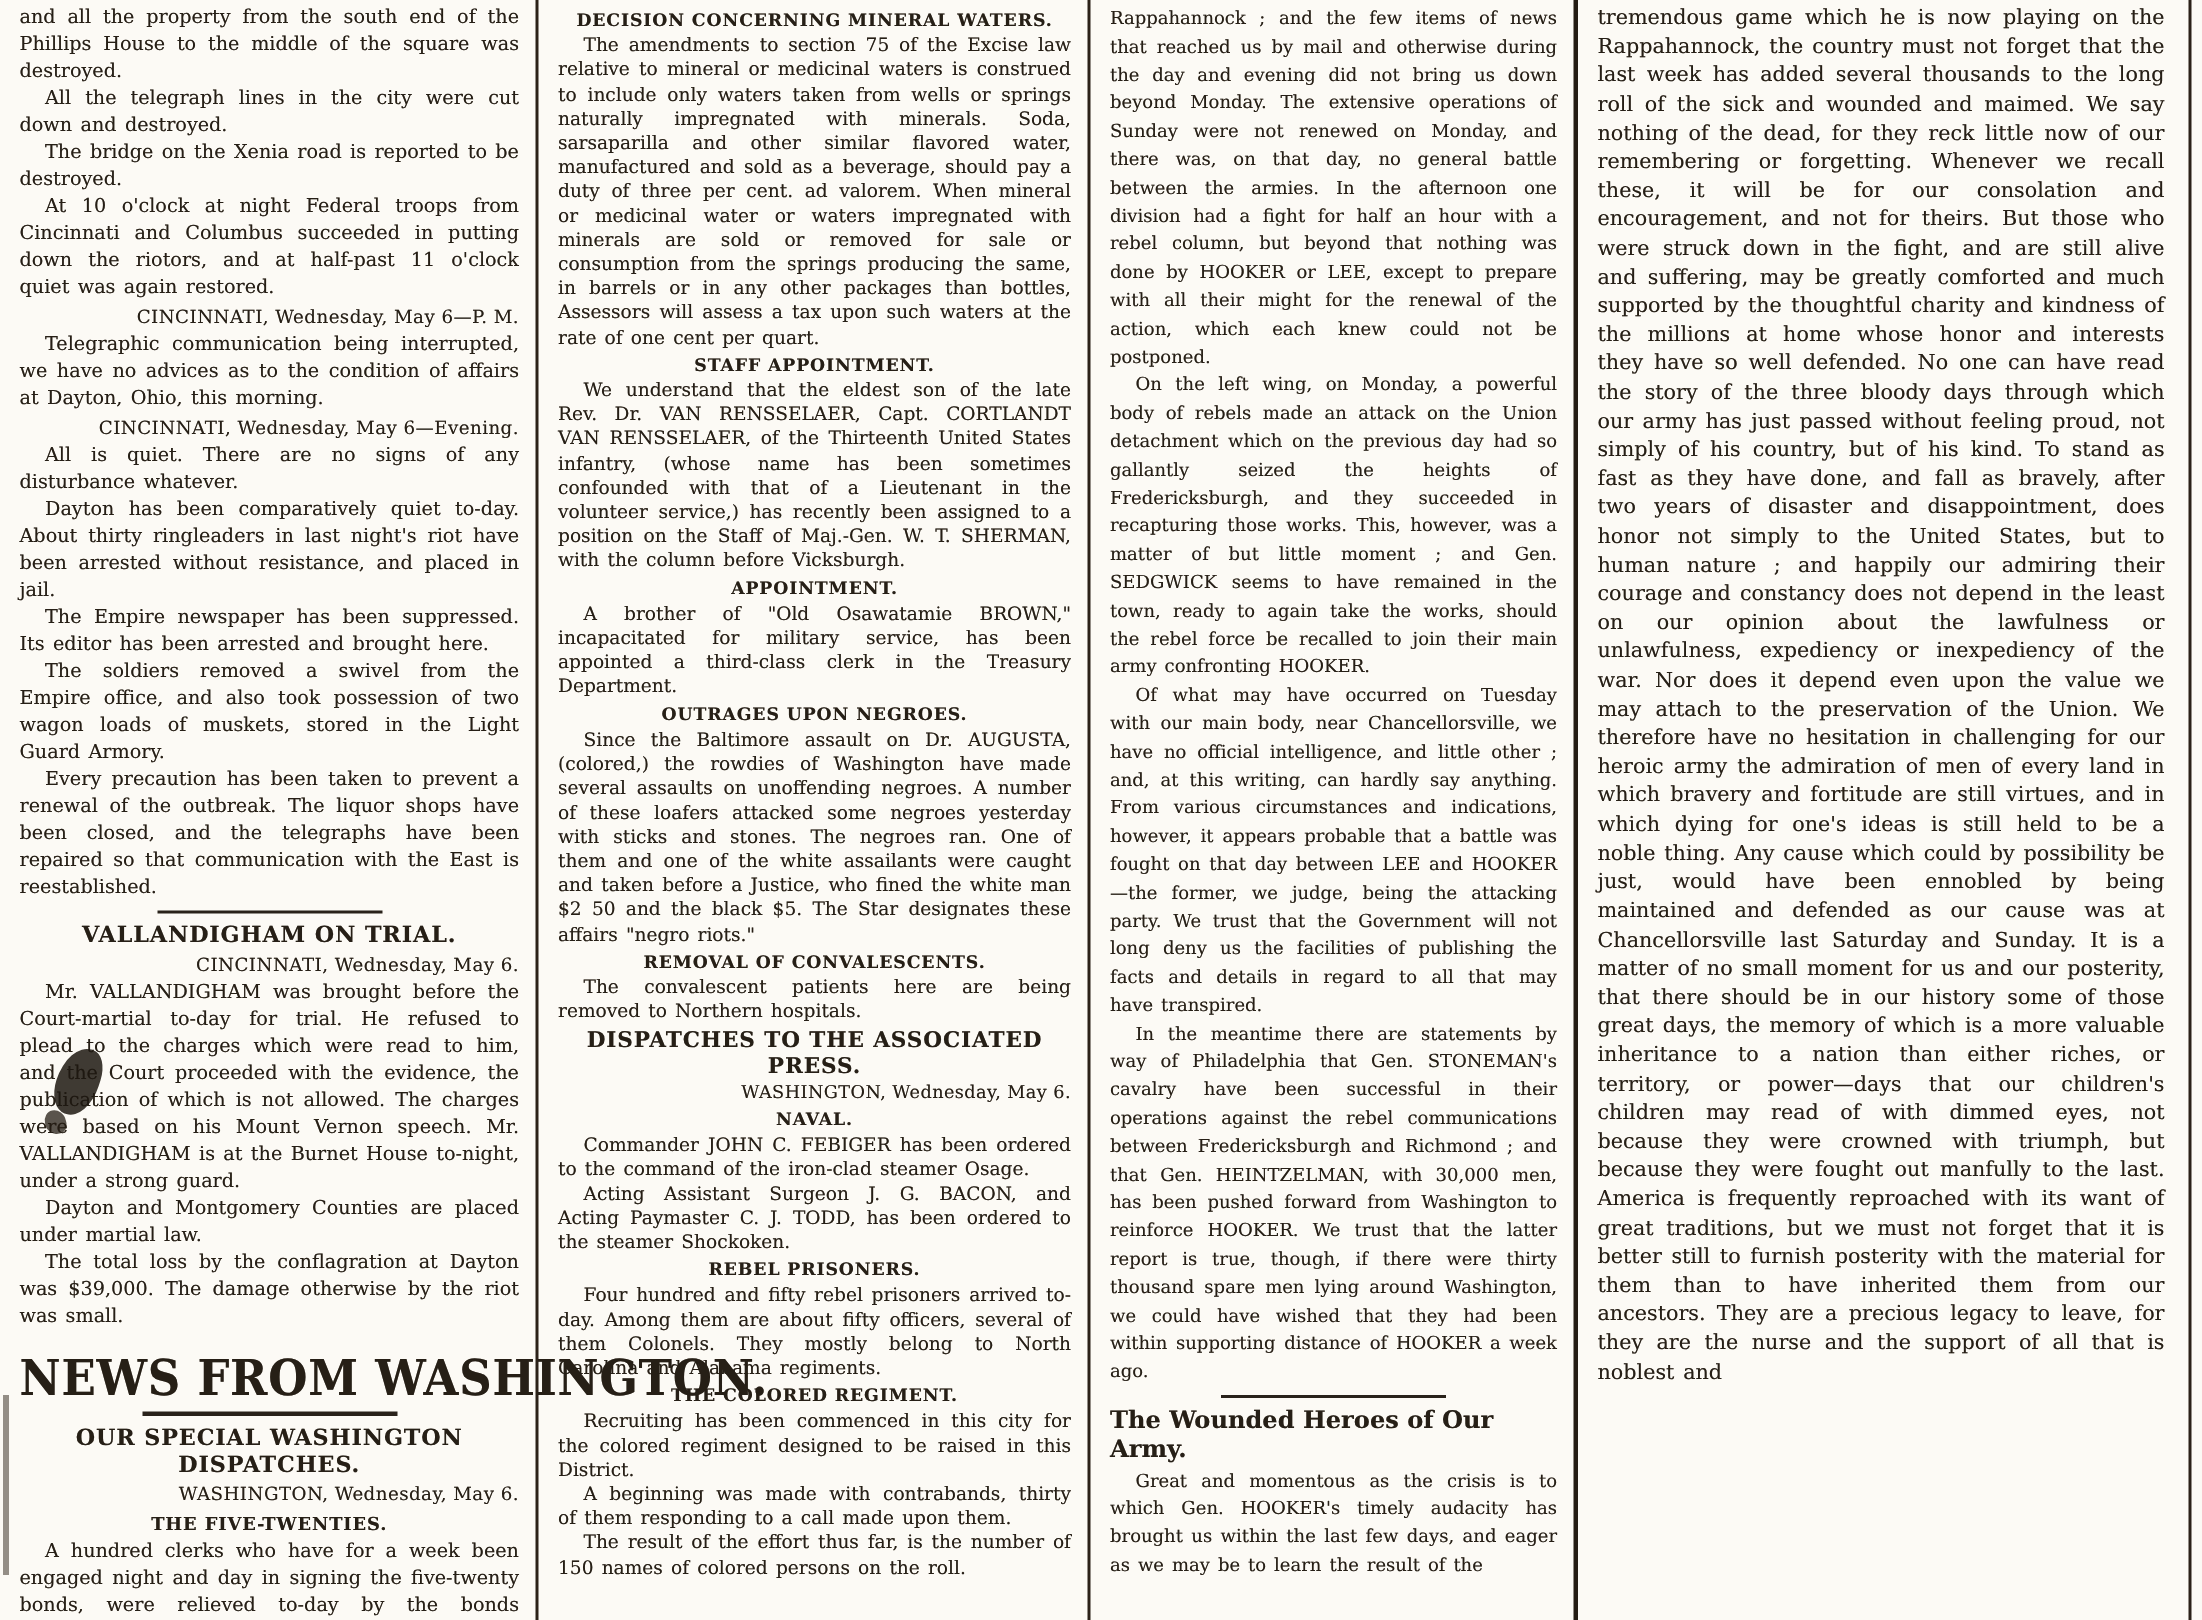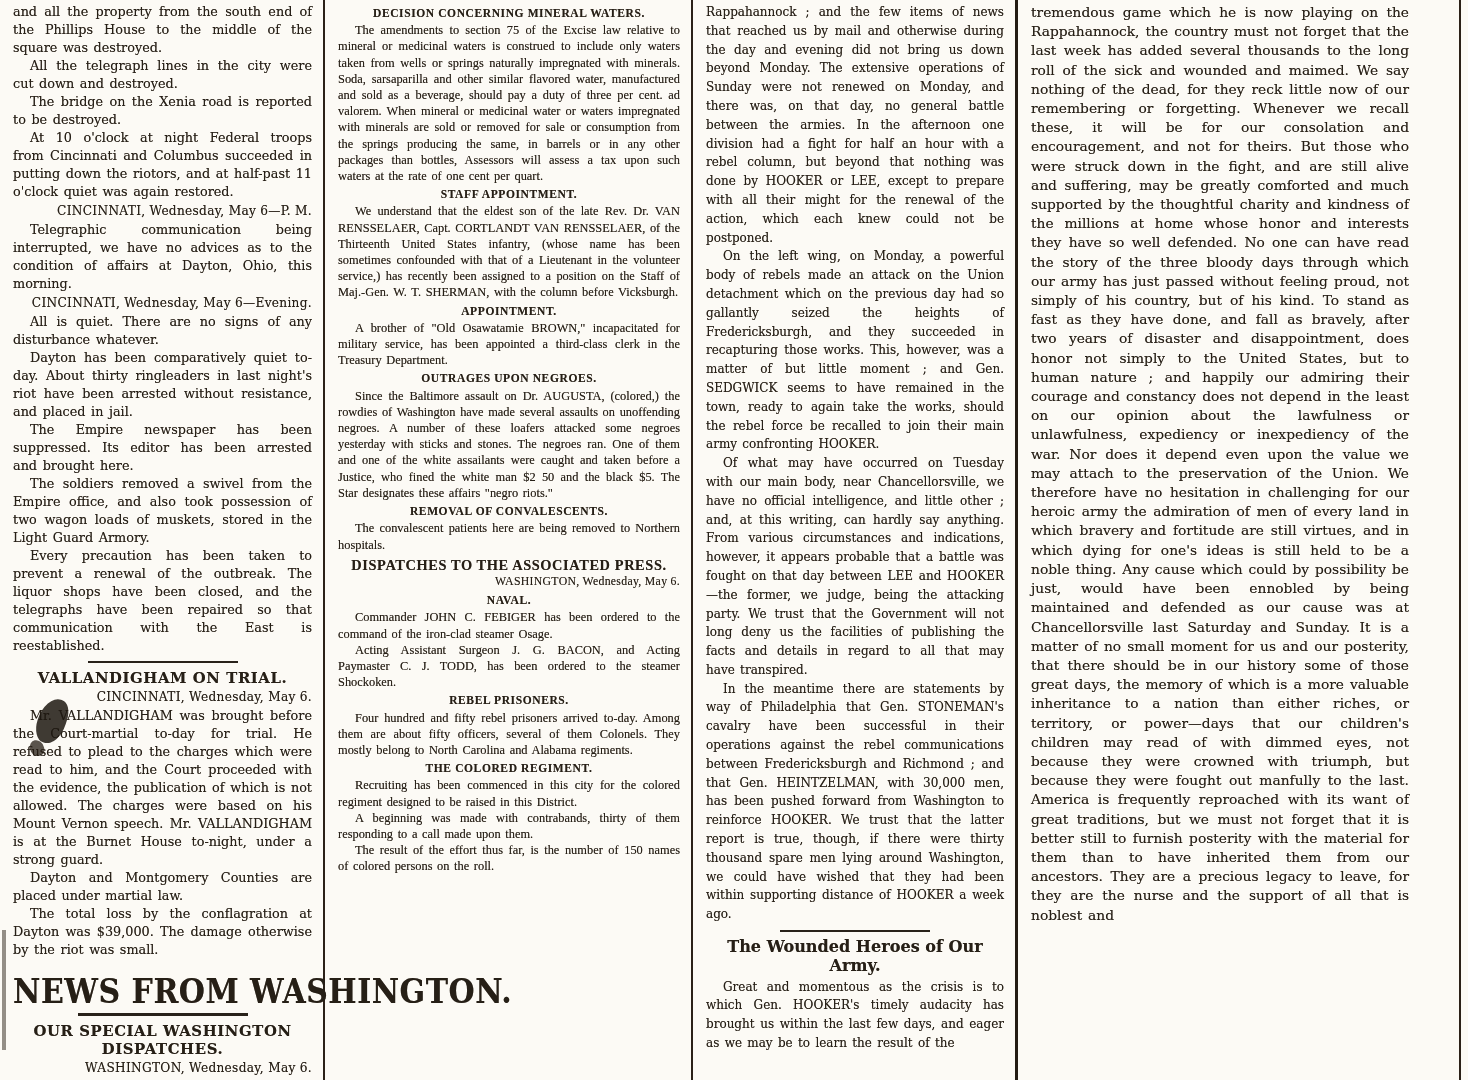--- a/index.html
+++ b/index.html
@@ -8,36 +8,36 @@
     width:1468px;height:1080px;
     margin:0 auto;
     background:#fcfaf5;
     overflow:hidden;
     display:flex;
     color:#261f16;
     font-family:"DejaVu Serif","Liberation Serif",serif;
     text-shadow:0 0 0.4px rgba(40,30,20,0.55);
   }
   .col{box-sizing:border-box;padding:3px 11px 0 13px;}
-  .col-1{width:323px;font-size:12.8px;line-height:18px;}
-  .col-2{width:368px;font-size:12.4px;line-height:16.2px;border-left:2px solid #2b2118;font-family:Liberation Serif, serif;}
+  .col-1{width:357px;font-size:12.8px;line-height:18px;}
+  .col-2{width:368px;font-size:12.4px;line-height:16.2px;border-left:2px solid #2b2118;}
   .col-3{width:324px;font-size:12px;line-height:18.8px;border-left:2px solid #2b2118;}
   .col-4{width:405px;font-size:13.8px;line-height:19.2px;border-left:3px solid #241c13;}
   .blk{margin:0;}
   .blk.para,.blk.para-flow{text-align:justify;word-spacing:1.5px;}
   .blk.para{text-indent:17px;}
   .blk.dateline{text-align:right;font-size:0.95em;letter-spacing:0.3px;margin:1px 0;}
   .blk.subhead{text-align:center;font-weight:bold;font-size:0.93em;letter-spacing:0.6px;margin:2px 0 1px;}
   .blk.heading{text-align:center;font-weight:bold;font-size:1.16em;letter-spacing:0.6px;margin:4px 0 1px;}
   .blk.headline{
     text-align:center;font-weight:bold;font-size:30px;line-height:38px;
     letter-spacing:0.5px;margin:12px 0 2px;white-space:nowrap;
     transform:scaleY(1.1);transform-origin:top center;
   }
-  .blk.title{text-align:center;font-weight:bold;font-size:1.34em;margin:2px 0 2px;}
+  .blk.title{font-weight:bold;font-size:1.34em;margin:2px 0 2px;}
   .blk.rule{height:2px;background:#29221a;width:150px;margin:6px auto;}
   .blk.dblrule{height:3px;background:#29221a;width:170px;margin:4px auto 6px;}
   .edge-line{position:absolute;top:0;right:7px;width:2px;height:100%;background:#2b2118;}
   .smudge-a{position:absolute;left:38px;top:698px;width:28px;height:46px;background:#1d1710;
     border-radius:60% 40% 55% 45%;transform:rotate(18deg);opacity:0.85;}
   .smudge-b{position:absolute;left:30px;top:740px;width:14px;height:16px;background:#241c13;
     border-radius:50% 60% 40% 55%;transform:rotate(-12deg);opacity:0.75;}
   .smudge-c{position:absolute;left:2px;top:930px;width:4px;height:120px;background:#2b2118;opacity:0.5;}
 </style>
 </head>

